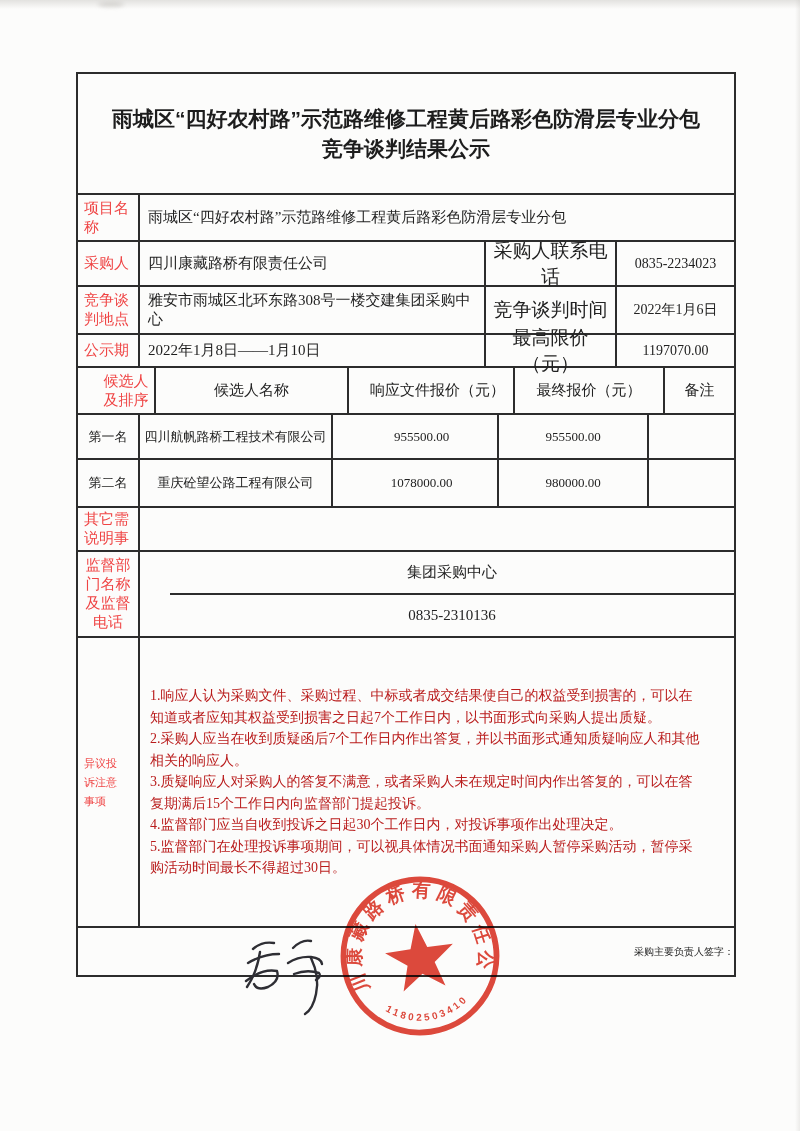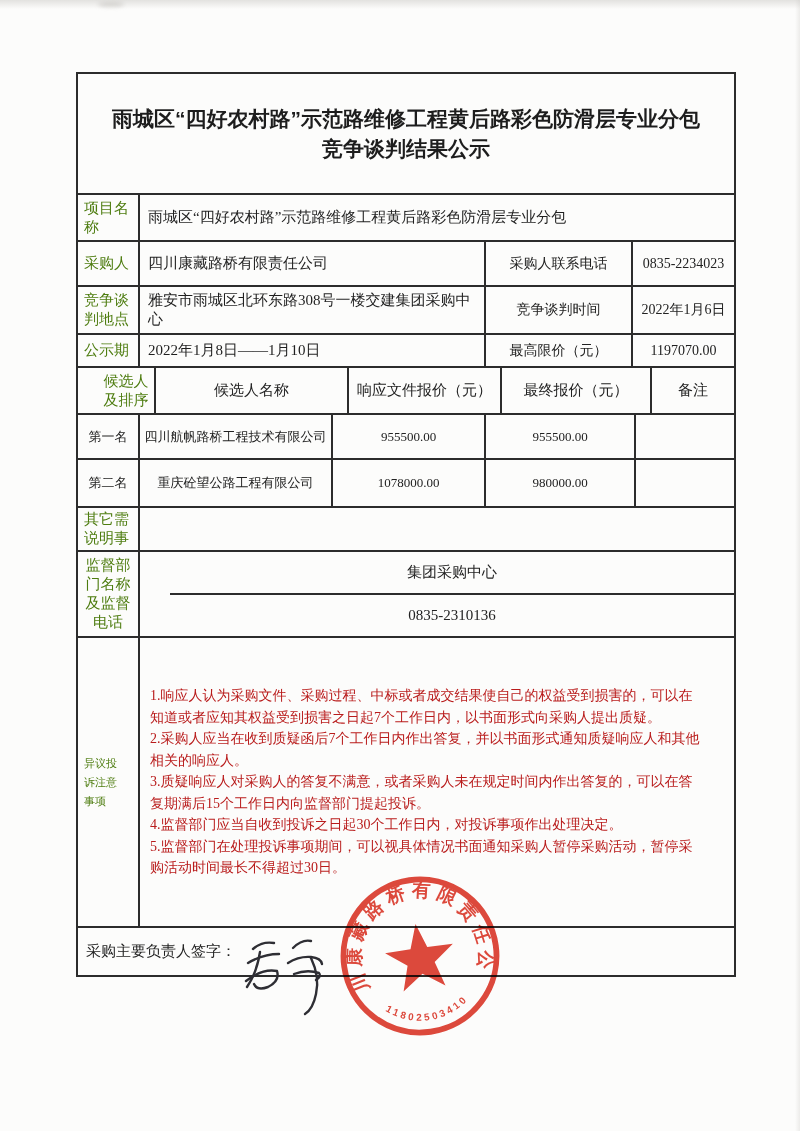--- a/index.html
+++ b/index.html
@@ -25,57 +25,57 @@
   .row:last-child{border-bottom:none;flex:1;}
   .cell{box-sizing:border-box;border-right:2px solid #2c2c2c;display:flex;align-items:center;}
   .cell:last-child{border-right:none;}
 
   .title-row{height:121px;align-items:center;justify-content:center;}
   .title-box{width:100%;text-align:center;
     font-family:"Liberation Sans","DejaVu Sans",sans-serif;
     font-weight:700;font-size:21px;line-height:30px;color:#1d1d1d;}
 
   .lbl{width:62px;flex:none;padding:2px 2px 2px 6px;font-size:15px;line-height:19px;
-    white-space:pre-line;color:#4d7c0f;}
+    white-space:pre-line;color:#ef4444;}
   .lbl-center{justify-content:center;text-align:center;padding:2px;}
   .val{padding:2px 4px 2px 8px;font-size:15px;color:#1f1f1f;}
 
   .r-project{height:47px;}
   .r-project .val{flex:1;}
   .r-info{height:45px;}
   .r-info .v1{width:346px;flex:none;}
-  .r-info .l2{width:147px;flex:none;justify-content:center;text-align:center;font-size:14px;}
+  .r-info .l2{width:131px;flex:none;justify-content:center;text-align:center;font-size:19px;}
   .r-info .v2{flex:1;justify-content:center;text-align:center;font-size:14px;}
   .r-nego{height:48px;}
   .r-pub{height:33px;}
 
   .r-cand{height:45px;font-size:13px;}
   .r-cand .c1{width:62px;flex:none;justify-content:center;text-align:center;font-size:13px;}
   .r-cand .c2{width:193px;flex:none;justify-content:center;text-align:center;}
-  .r-cand .c3{width:153px;flex:none;justify-content:center;text-align:center;}
+  .r-cand .c3{width:153px;flex:none;justify-content:center;text-align:center;margin-left:13px;}
   .r-cand .c4{width:150px;flex:none;justify-content:center;text-align:center;}
   .r-cand .c5{flex:1;justify-content:center;text-align:center;}
   .r-cand.hdr{height:47px;}
   .r-cand.hdr .cell{font-size:15px;}
   .r-cand2{height:48px;}
 
   .r-other{height:44px;}
   .r-other .val{flex:1;}
 
   .r-sup{height:86px;}
   .r-sup .sup-stack{flex:1;display:flex;flex-direction:column;border-right:none;padding:0;align-items:stretch;}
   .sup-sub{flex:1;display:flex;align-items:center;justify-content:center;font-size:15px;box-sizing:border-box;margin-left:30px;}
   .sup-sub:first-child{border-bottom:2px solid #2c2c2c;}
 
   .r-obj{height:290px;}
   .r-obj .lbl{font-size:11px;}
   .obj-text{flex:1;padding:4px 6px 4px 10px;font-size:14px;line-height:21.5px;
     white-space:pre-wrap;color:#b91c1c;}
 
-  .r-sign .cell{flex:1;padding-left:8px;font-size:15px;align-items:center;}
+  .r-sign .cell{flex:1;padding-left:8px;font-size:10px;align-items:center;justify-content:flex-end;}
 
   .sig-svg{position:absolute;left:215px;top:918px;width:130px;height:104px;pointer-events:none;}
   .seal-svg{position:absolute;left:330px;top:864px;width:180px;height:184px;
     transform:rotate(-8deg);mix-blend-mode:multiply;opacity:.92;pointer-events:none;}
 </style>
 </head>
 <body>
 
 <div class="scan-top"></div>
 <div class="scan-right"></div>

